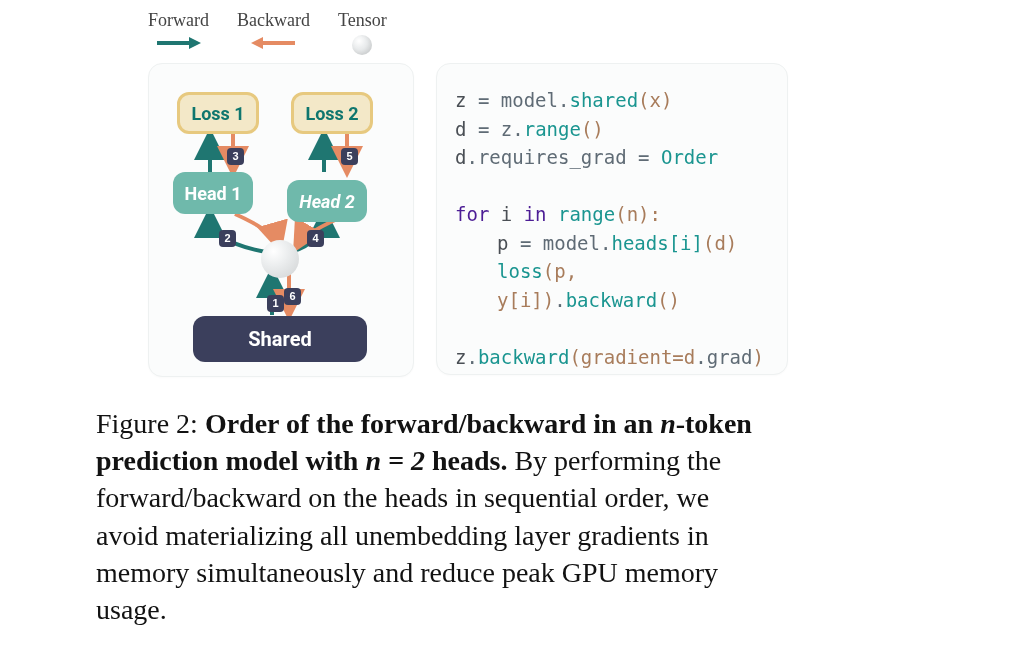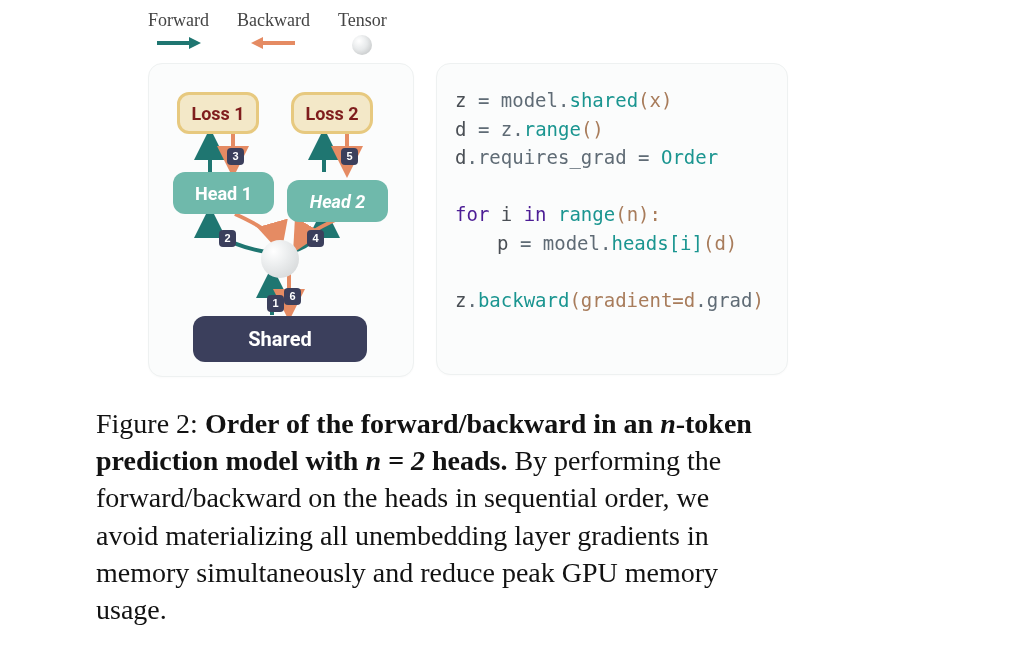--- a/index.html
+++ b/index.html
@@ -45,23 +45,23 @@
   .br{color:#a87c5b;}
   .op{color:#5f6b75;}
   .kw2{color:#4c1d95;}
 
   
   .tag{
     position:absolute;display:flex;align-items:center;justify-content:center;
     border-radius:10px;font-family:-apple-system,BlinkMacSystemFont,"Segoe UI",Roboto,Arial,sans-serif;
     font-weight:700;color:#fff;box-sizing:border-box;white-space:nowrap;
   }
-  .loss{background:var(--beige);color:#7f1d1d;border:3px solid var(--sand);font-size:18px;
+  .loss{background:var(--beige);color:#0f766e;border:3px solid var(--sand);font-size:18px;
         width:82px;height:42px;border-radius:12px;}
-  .head{background:var(--teal-lt);color:#fff;font-size:18px;width:101px;height:42px;border-radius:12px;}
+  .head{background:var(--teal-lt);color:#fff;font-size:18px;width:80px;height:42px;border-radius:12px;}
   .shared{background:var(--navy);color:#fff;font-size:20px;width:174px;height:46px;border-radius:12px;}
   .tensor-node{width:38px;height:38px;border-radius:50%;
                background:radial-gradient(circle at 33% 30%, #ffffff 0%, #eceeef 38%, #cfd2d3 100%);
                position:absolute;}
   .step{position:absolute;width:17px;height:17px;border-radius:4px;background:var(--navy);
         color:#fff;font:700 11px/17px -apple-system,sans-serif;text-align:center;}
 
   
   .caption{max-width:660px;margin-left:56px;font-size:28px;line-height:1.33;color:var(--caption);}
   .caption .bold{font-weight:700;}
@@ -120,21 +120,21 @@
       <path d="M198 70 L198 106" stroke="#e58b63" stroke-width="4" fill="none" marker-end="url(#salHead)"></path>
 
       <path d="M86 150 Q126 168 130 182" stroke="#e58b63" stroke-width="4" fill="none" marker-end="url(#salHead)"></path>
 
       <path d="M200 150 Q156 168 148 182" stroke="#e58b63" stroke-width="4" fill="none" marker-end="url(#salHead)"></path>
 
       <path d="M140 210 L140 249" stroke="#e58b63" stroke-width="4" fill="none" marker-end="url(#salHead)"></path>
     </svg>
 
     <div class="tag loss" style="left:28px; top:28px;">Loss 1</div>
-    <div class="tag loss" style="left:142px;top:28px;border-radius:14px;">Loss 2</div>
+    <div class="tag loss" style="left:142px;top:28px;">Loss 2</div>
 
     <div class="tag head" style="left:24px; top:108px;">Head 1</div>
     <div class="tag head" style="left:138px;top:116px;font-style:italic;">Head 2</div>
 
     <div class="tensor-node" style="left:112px;top:176px;"></div>
 
     <div class="tag shared" style="left:44px; top:252px;">Shared</div>
 
     <div class="step" style="left:118px;top:231px;">1</div>
     <div class="step" style="left:70px; top:166px;">2</div>
@@ -154,20 +154,23 @@
     <div>
       <span>d</span><span class="op">.</span><span class="mn">requires_grad </span><span class="op">=</span><span class="kw"> Order</span>
     </div>
     <div style="height:1.5em;"></div>
     <div>
       <span class="kw2">for</span><span> i </span><span class="kw2">in</span><span class="fn"> range</span><span class="br">(n):</span>
     </div>
     <div style="padding-left:42px;">
       <span>p </span><span class="op">=</span><span class="mn"> model</span><span class="op">.</span><span class="fn">heads[i]</span><span class="br">(d)</span>
     </div>
+    <div style="padding-left:42px;">
+      <span class="fn">loss</span><span class="br">(p, y[i])</span><span class="op">.</span><span class="fn">backward</span><span class="br">()</span>
+    </div>
     <div style="height:1.5em;"></div>
     <div>
       <span>z</span><span class="op">.</span><span class="fn">backward</span><span class="br">(gradient=d</span><span class="op">.</span><span class="mn">grad</span><span class="br">)</span>
     </div>
   </div>
 </div>
 
 <p class="caption">
   <span>Figure 2: </span><span class="bold"><span>Order of the forward/backward in an </span><span class="math-i">n</span><span>-token prediction model with </span><span class="math-i">n = 2</span><span> heads.</span></span><span> By performing the forward/backward on the heads in sequential order, we avoid materializing all unembedding layer gradients in memory simultaneously and reduce peak GPU memory usage.</span>
 </p>

